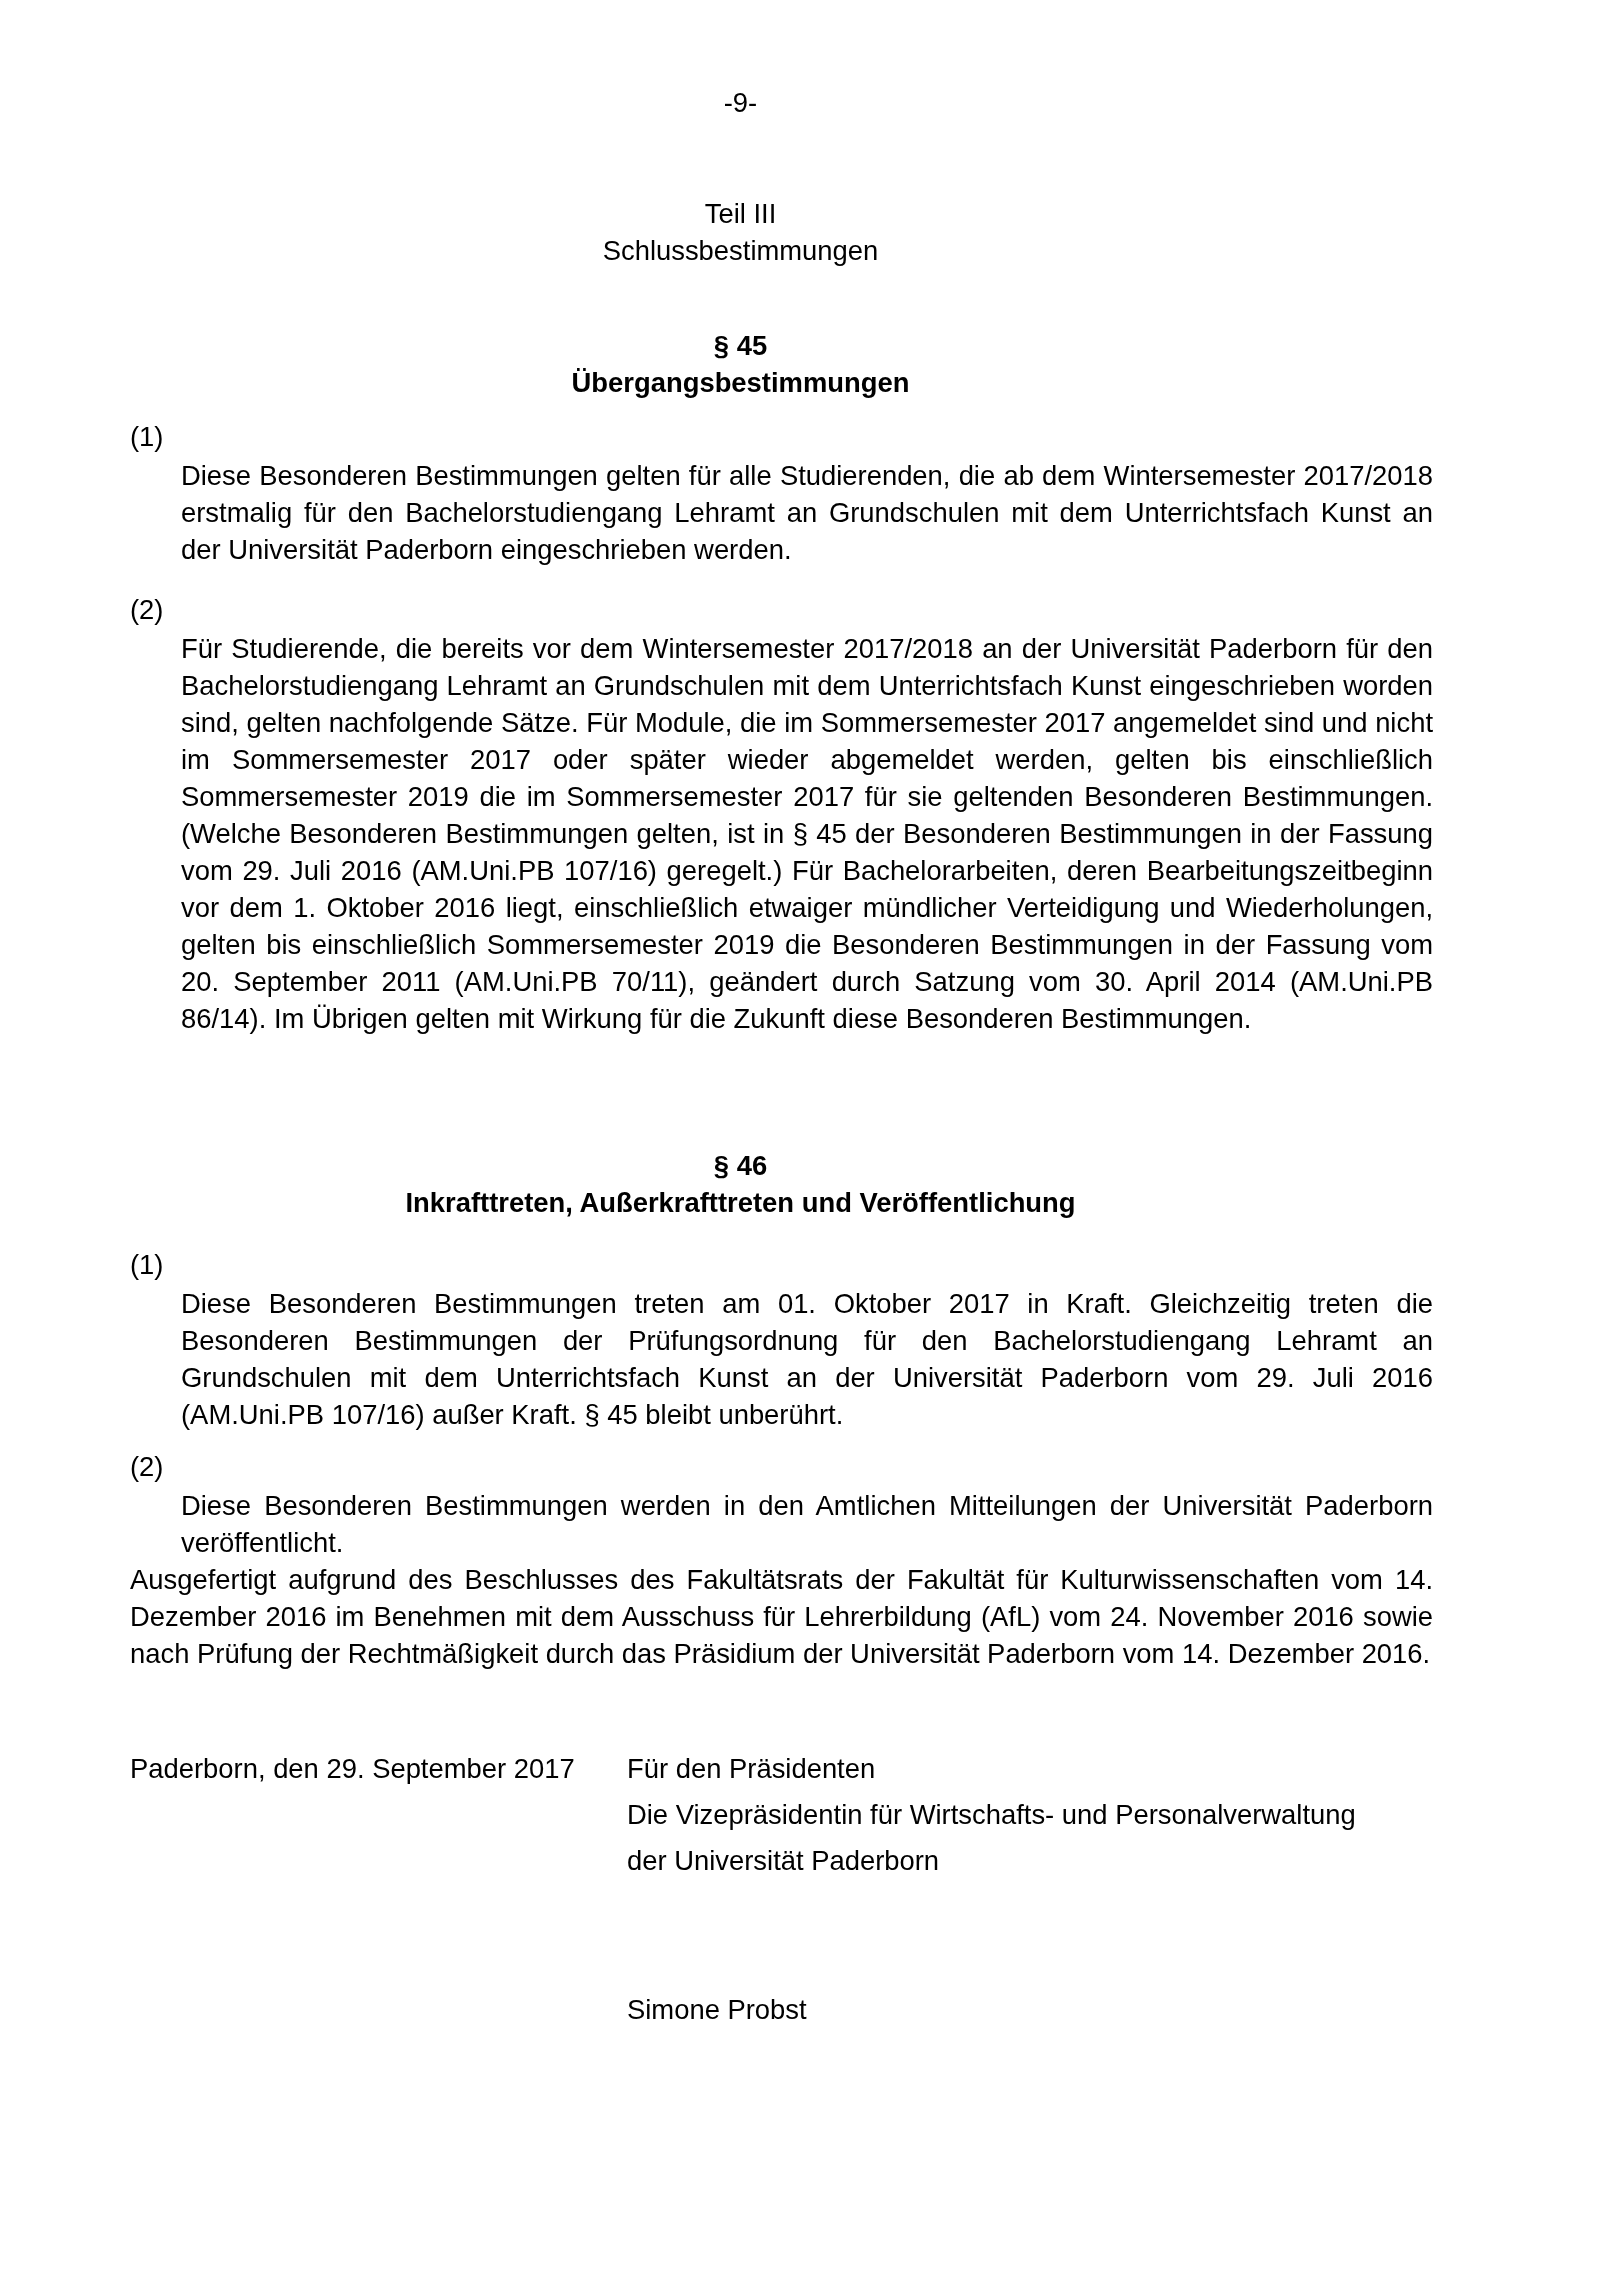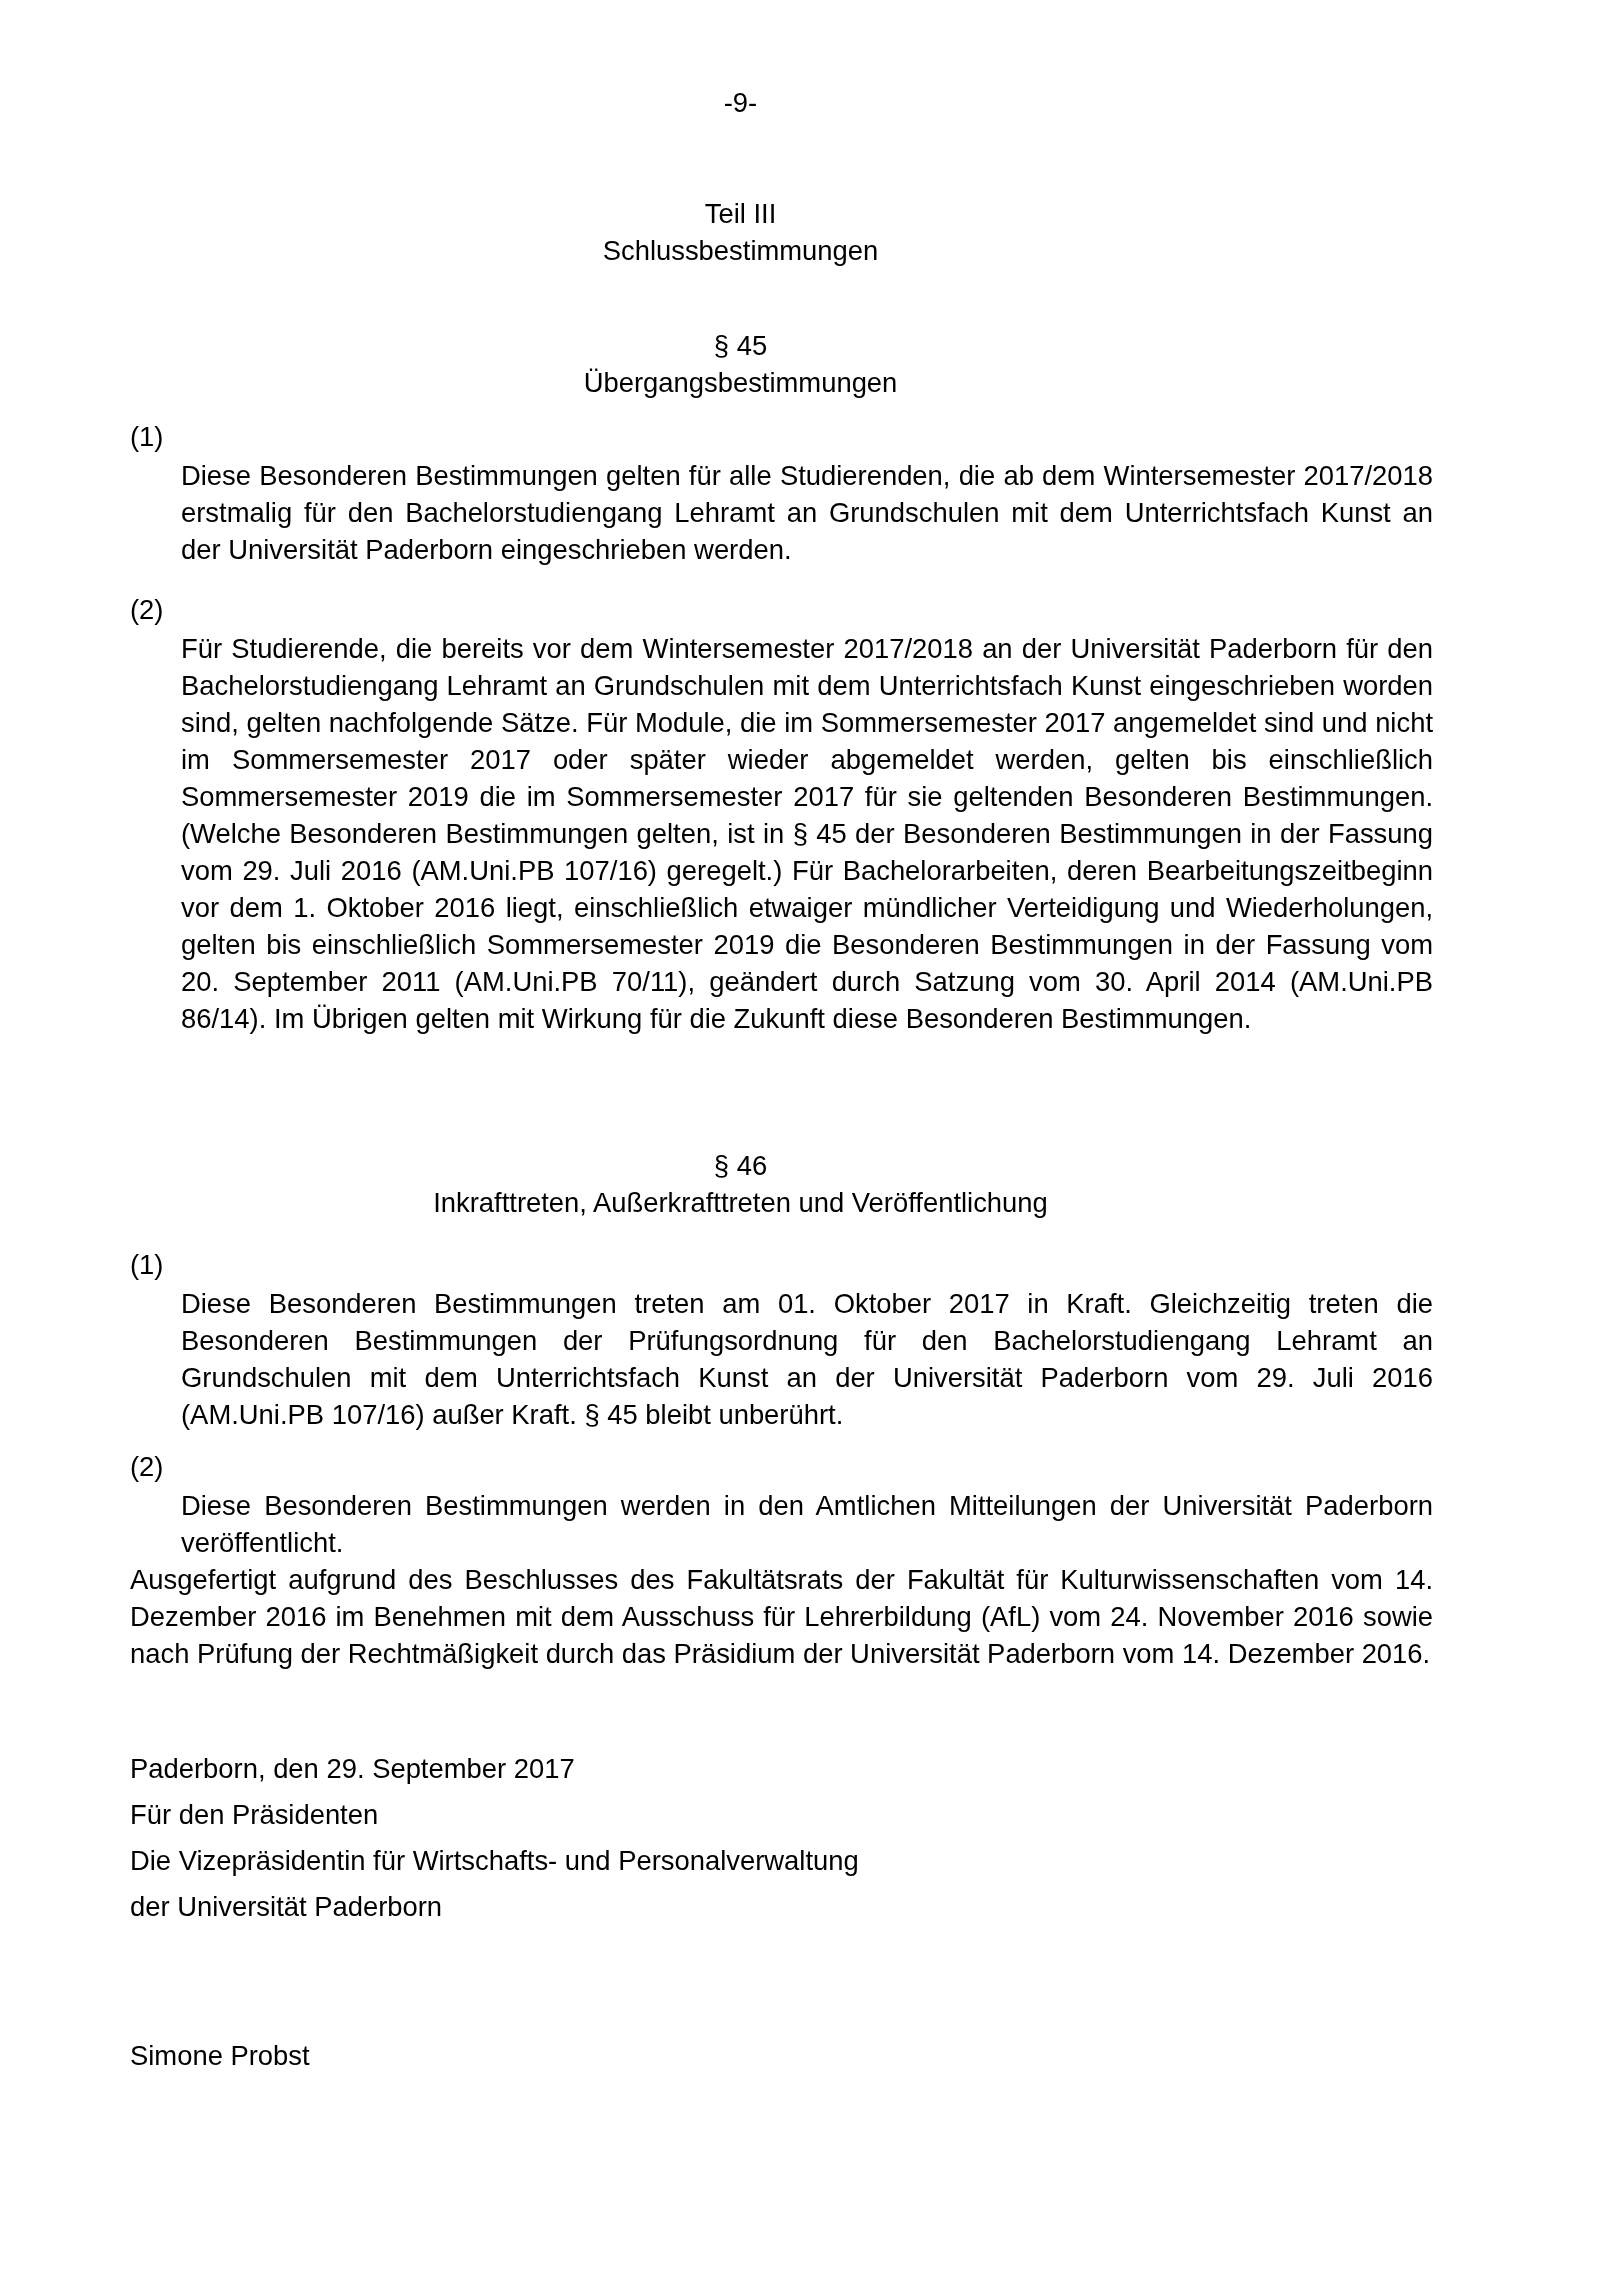--- a/index.html
+++ b/index.html
@@ -29,21 +29,21 @@
     hyphens: none;
   }
   .page-number {
     margin-top: 84px;
   }
   .part-heading {
     margin-top: 74px;
     font-weight: normal;
   }
   .sec-heading {
-    font-weight: normal;
+    font-weight: bold;
   }
   .sec-heading-45 { margin-top: 58px; }
   .sec-heading-46 { margin-top: 110px; }
   .para {
     display: flex;
     align-items: flex-start;
   }
   .para-label {
     width: 51px;
     flex: none;
@@ -60,21 +60,20 @@
   .mt-16 { margin-top: 15.7px; }
   .closing {
     text-align: justify;
     hyphens: manual;
   }
   .sig-row {
     margin-top: 74px;
     display: flex;
     align-items: flex-start;
     line-height: 46px;
-    flex-direction: column;
   }
   .sig-date {
     width: 497px;
     flex: none;
   }
   .sig-right {
     flex: 1;
   }
   .sig-name {
     margin-top: 107px;

